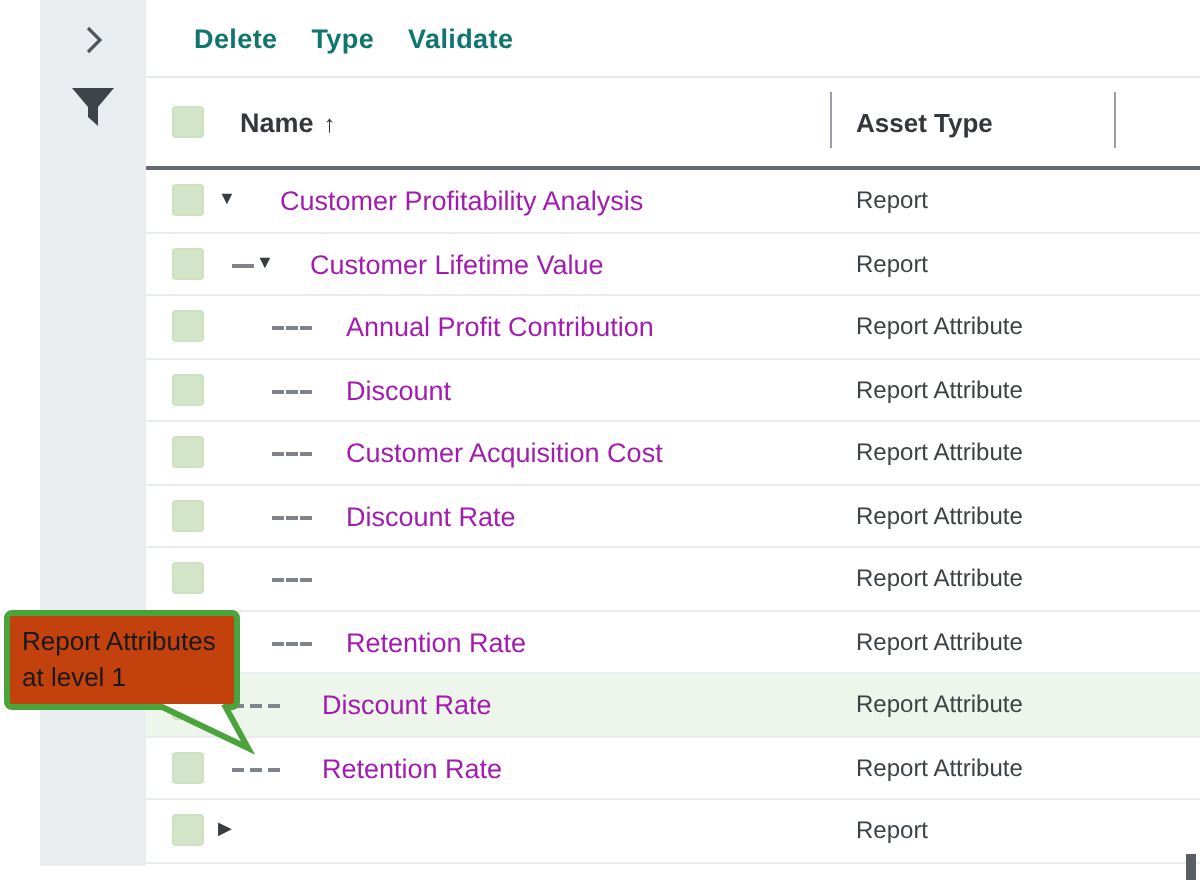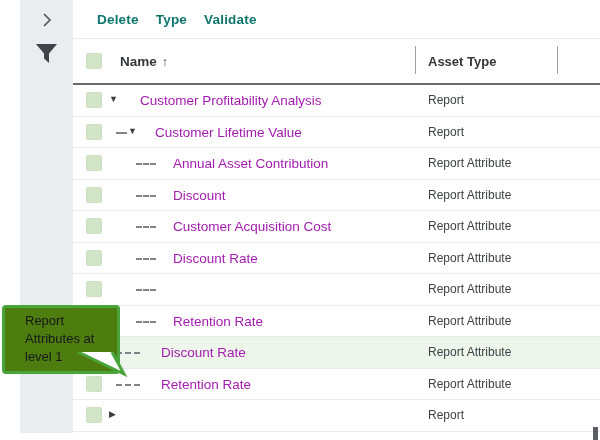--- a/index.html
+++ b/index.html
@@ -33,21 +33,21 @@
   .row .checkbox { left:13px; top:7px; }
   .row-name { position:absolute; top:8px; font-size:13.5px; color:#a21caf; white-space:nowrap; }
   .row-type { position:absolute; left:355px; top:8px; font-size:12px; color:#3d4246; white-space:nowrap; }
   .caret { position:absolute; top:10px; font-size:9px; color:#383d42; line-height:1; }
   .hconn { position:absolute; top:15px; height:0; border-top:2px dashed #7e848a; }
   .vline { position:absolute; width:0; border-left:2px dashed #7e848a; }
   .vline-l0 { left:42px; top:21px; height:278px; }
   .vline-l1 { left:62px; top:53px; height:183px; }
   
   .callout { position:absolute; left:2px; top:305px; width:118px; box-sizing:border-box;
-    border:3px solid #4aa33b; border-radius:4px; background:#4d7c0f; padding:4px 20px;
+    border:3px solid #4aa33b; border-radius:4px; background:#c2410c; padding:4px 6px;
     font-size:13px; line-height:1.4; color:#17191b; z-index:10; }
   .callout-tail { position:absolute; left:58px; top:352px; width:72px; height:26px; z-index:11; }
   
   .scroll-mark { position:absolute; left:593px; top:427px; width:5px; height:13px; background:#5a5e63; }
 </style>
 </head>
 <body>
 
 <div class="sidebar">
   <div class="expand-btn">
@@ -90,21 +90,21 @@
     <span class="checkbox"></span>
     <span class="caret" style="left: 55px;">▼</span>
     <span class="hconn" style="left: 43px; width: 11px;"></span>
     <span class="row-name" style="left: 82px;">Customer Lifetime Value</span>
     <span class="row-type">Report</span>
   </div>
     <div class="row">
     <span class="checkbox"></span>
 
     <span class="hconn" style="left: 63px; width: 20px;"></span>
-    <span class="row-name" style="left: 100px;">Annual Asset Contribution</span>
+    <span class="row-name" style="left: 100px;">Annual Profit Contribution</span>
     <span class="row-type">Report Attribute</span>
   </div>
     <div class="row">
     <span class="checkbox"></span>
 
     <span class="hconn" style="left: 63px; width: 20px;"></span>
     <span class="row-name" style="left: 100px;">Discount</span>
     <span class="row-type">Report Attribute</span>
   </div>
     <div class="row">

